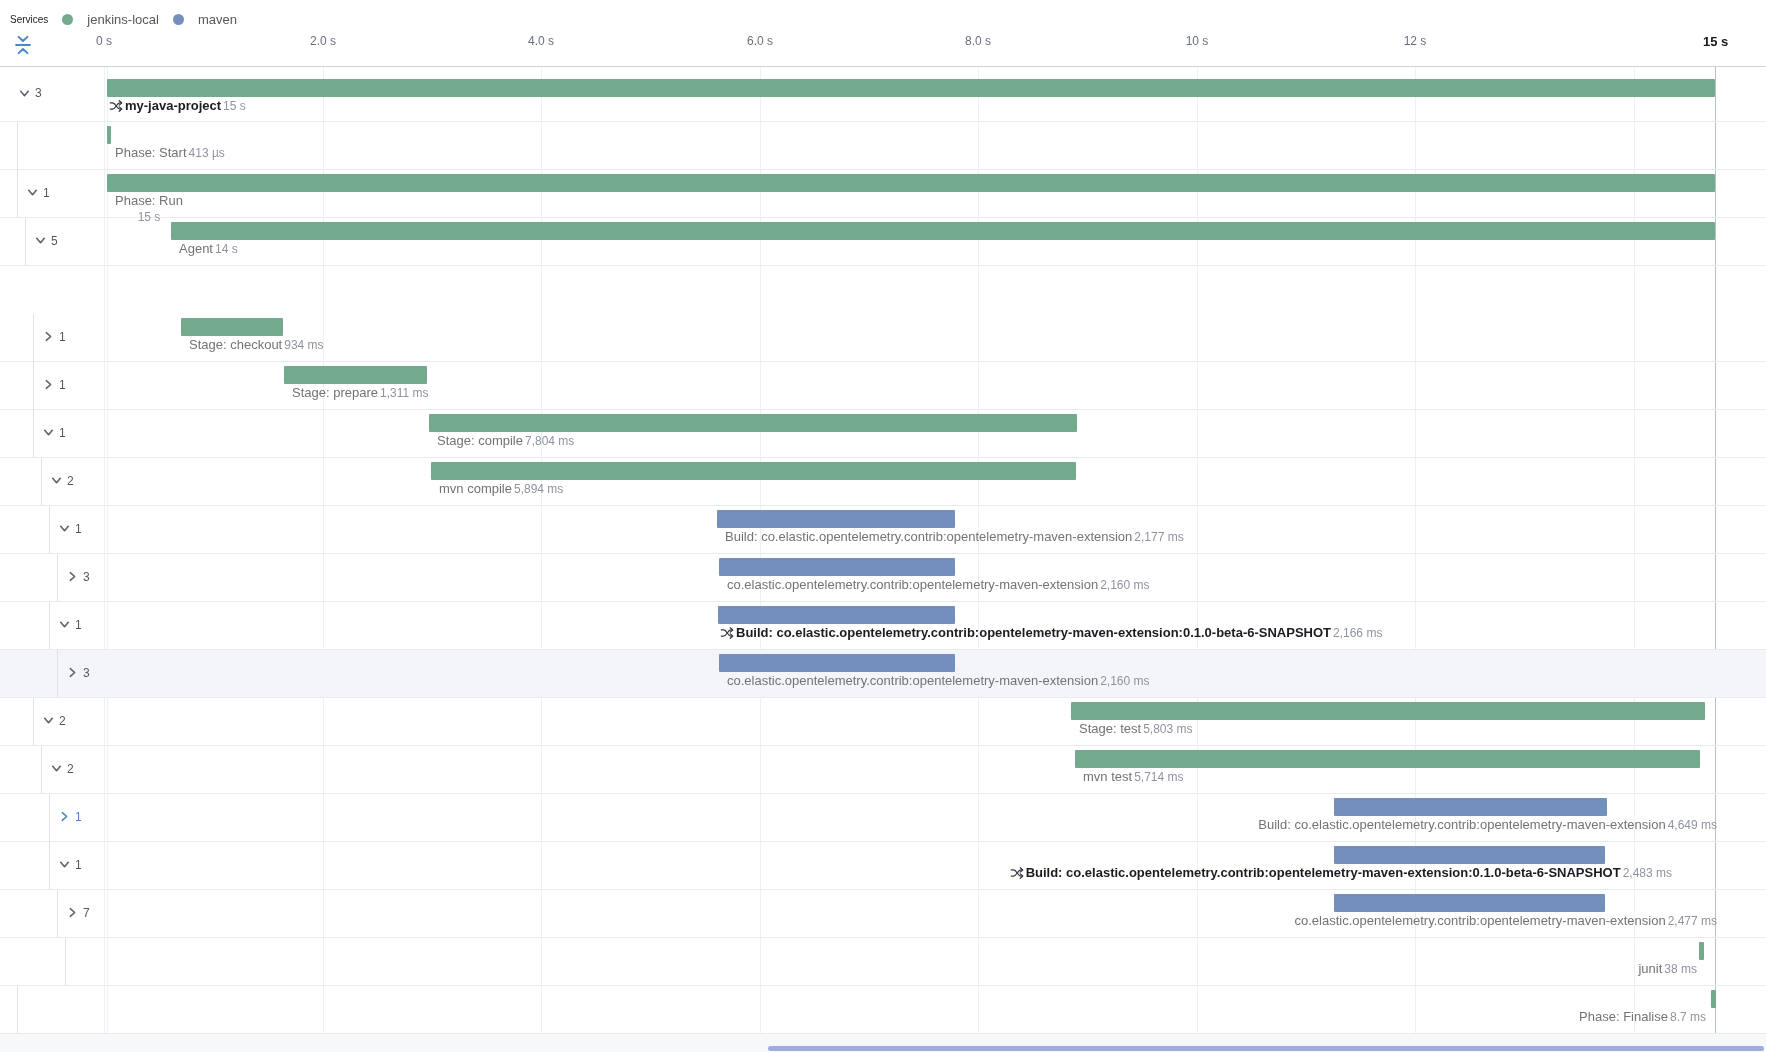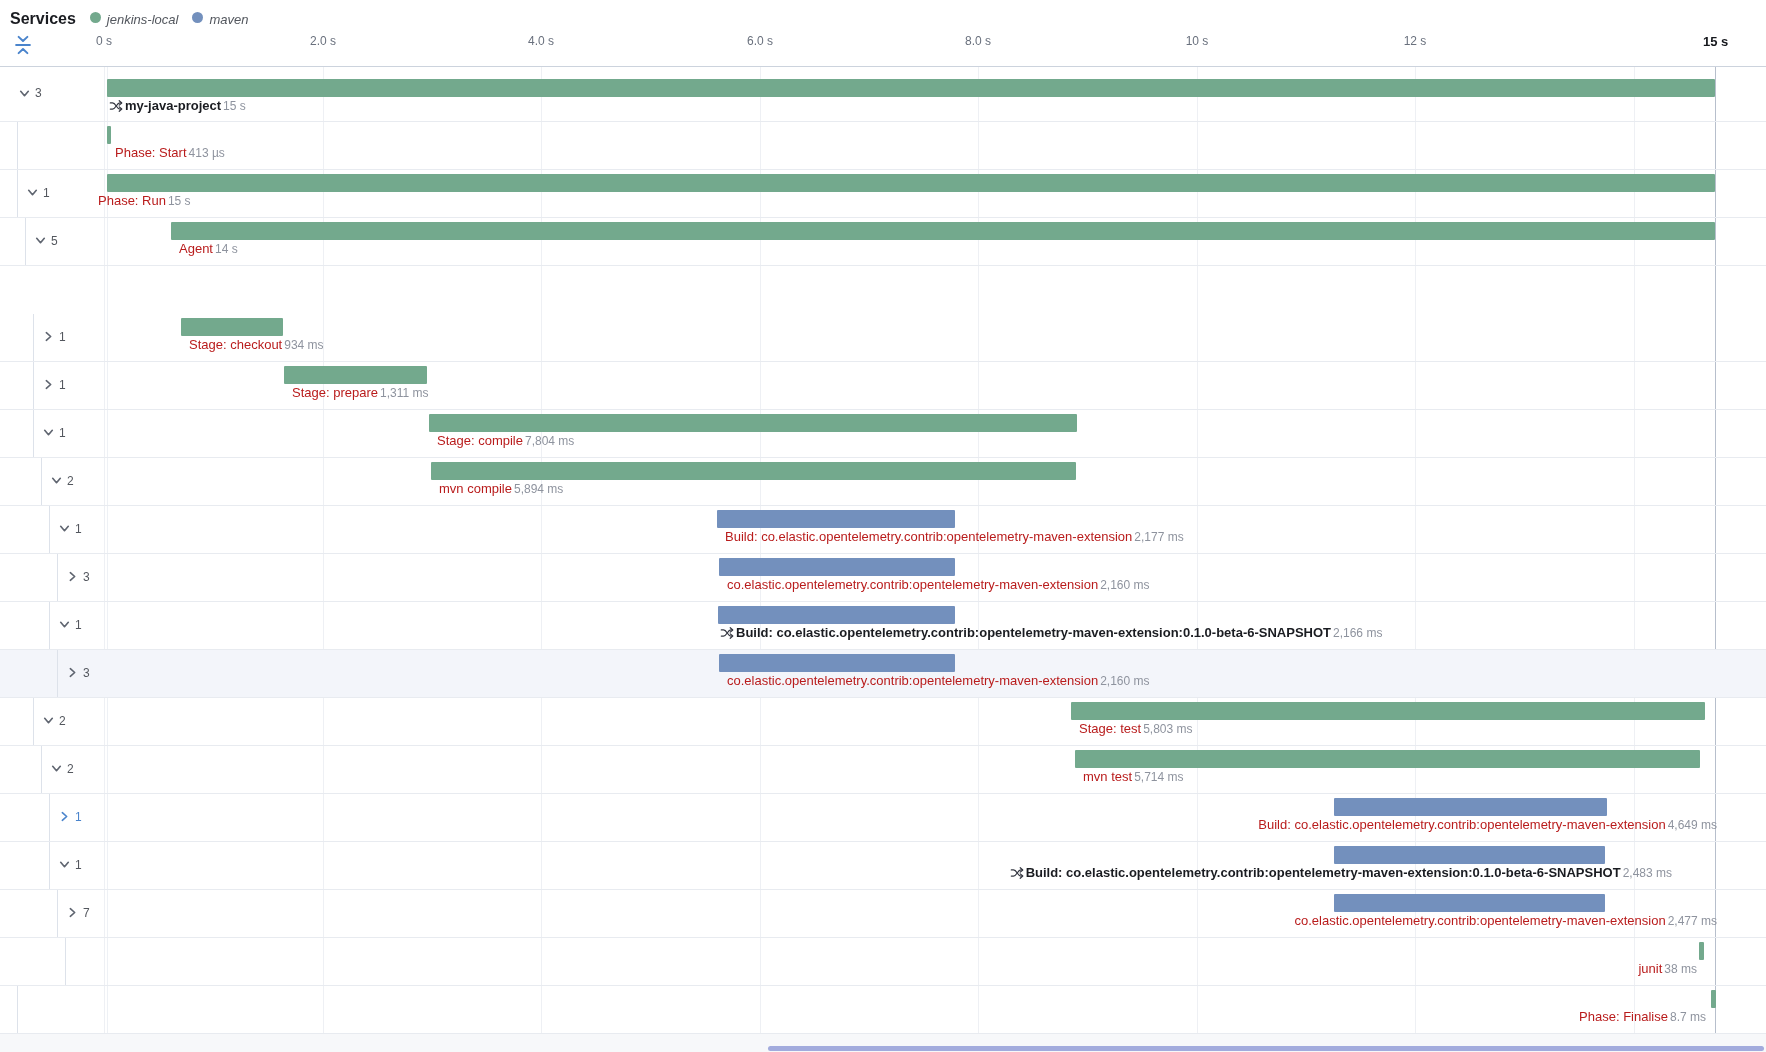--- a/index.html
+++ b/index.html
@@ -3,23 +3,23 @@
 <meta charset="utf-8">
 <style>
   html,body{margin:0;padding:0;background:#fff;}
   body{
     width:1766px;height:1052px;position:relative;overflow:hidden;
     font-family:"Liberation Sans", sans-serif;
     -webkit-font-smoothing:antialiased;
   }
   
   .services-bar{position:absolute;left:10px;top:8px;height:22px;display:flex;align-items:center;gap:14px;}
-  .services-title{font-size:16px;font-weight:700;color:#1a1c21;}
+  .services-title{font-size:10px;font-weight:400;color:#1a1c21;}
   .legend{display:flex;align-items:center;gap:14px;}
-  .legend-item{display:flex;align-items:flex-start;gap:6px;font-size:13px;color:#53575e;font-style:italic;}
+  .legend-item{display:flex;align-items:center;gap:14px;font-size:13px;color:#53575e;}
   .legend-dot{width:11px;height:11px;border-radius:50%;display:inline-block;}
   .axis-bar{position:absolute;left:0;top:30px;height:34px;width:1598px;}
   .collapse-btn{position:absolute;left:13px;top:5px;width:20px;height:20px;cursor:pointer;}
   .tick{position:absolute;top:4px;transform:translateX(-50%);font-size:12px;color:#69707d;white-space:nowrap;}
   .tick.end{font-weight:700;color:#16181d;font-size:13px;transform:none;}
   
   #chart{position:absolute;left:0;top:66px;width:1766px;height:967px;
          border-top:1px solid #ccd3dd;border-bottom:1px solid #ccd3dd;}
   .gridline{position:absolute;top:0;bottom:0;width:1px;background:#eef0f4;}
   .gridline.end{background:#b7bfcc;}
@@ -27,21 +27,21 @@
   .row{position:absolute;left:0;width:1766px;border-bottom:1px solid #e8ebf0;box-sizing:border-box;}
   .row.hl{background:#f3f5fa;}
   .guide{position:absolute;top:0;bottom:0;width:1px;background:#dde2ea;}
   .twisty{position:absolute;display:flex;align-items:center;gap:4px;color:#53575e;cursor:pointer;}
   .twisty .cnt{font-size:12px;line-height:1;}
   .twisty svg{display:block;}
   .twisty.accent{color:#4a84cc;}
   .twisty.accent svg polyline{stroke:#4a84cc;}
   .bar{position:absolute;height:18px;border-radius:1px;cursor:pointer;}
   .lbl{position:absolute;display:flex;align-items:center;gap:2px;white-space:nowrap;cursor:pointer;}
-  .lbl .nm{font-size:13px;color:#b91c1c;}
+  .lbl .nm{font-size:13px;color:#737373;}
   .lbl .nm.b{font-weight:700;color:#1a1c21;}
   .lbl .dur{font-size:12px;color:#8e939e;}
   .txn-icon{flex:0 0 auto;}
   
   .below{position:absolute;left:0;top:1034px;width:1766px;height:18px;background:#f7f8fa;}
   .hscroll-thumb{position:absolute;top:12px;height:5px;border-radius:3px;background:rgba(92,108,196,0.55);}
 </style>
 </head>
 <body>
 
@@ -110,21 +110,21 @@
     </div>
     <div class="row" style="top: 103px; height: 48px;">
       <div class="guide" style="left: 17px;"></div>
       <div class="twisty" style="left: 26px; top: 16px;">
         <svg width="13" height="13" viewBox="0 0 12 12" fill="none">
           <polyline points="2.5,4 6,8 9.5,4" stroke="#5e646f" stroke-width="1.5" stroke-linecap="round" stroke-linejoin="round"></polyline>
         </svg>
         <span class="cnt">1</span>
       </div>
       <div class="bar" style="left: 107px; width: 1608px; top: 4px; background: rgb(115, 169, 141);"></div>
-      <div class="lbl" style="top: 23px; left: 98px;">
+      <div class="lbl" style="top: 23px; left: 115px; flex-direction: column;">
         <span class="nm">Phase: Run</span>
         <span class="dur">15 s</span>
       </div>
     </div>
     <div class="row" style="top: 151px; height: 48px;">
       <div class="guide" style="left: 25px;"></div>
       <div class="twisty" style="left: 34px; top: 16px;">
         <svg width="13" height="13" viewBox="0 0 12 12" fill="none">
           <polyline points="2.5,4 6,8 9.5,4" stroke="#5e646f" stroke-width="1.5" stroke-linecap="round" stroke-linejoin="round"></polyline>
         </svg>

